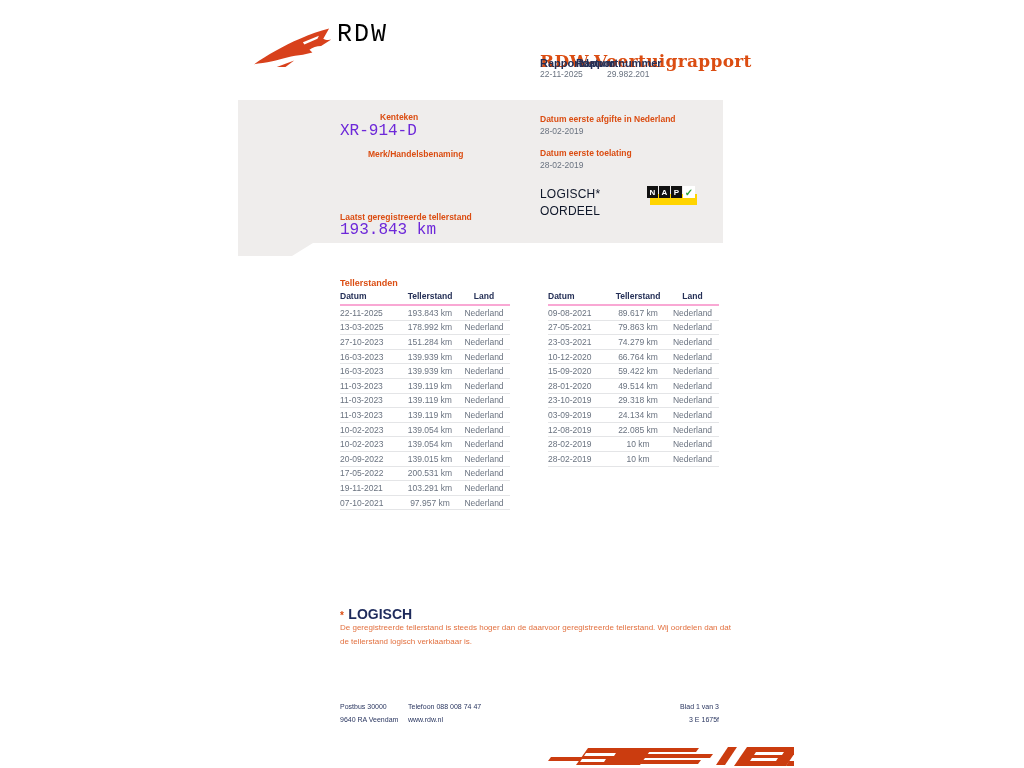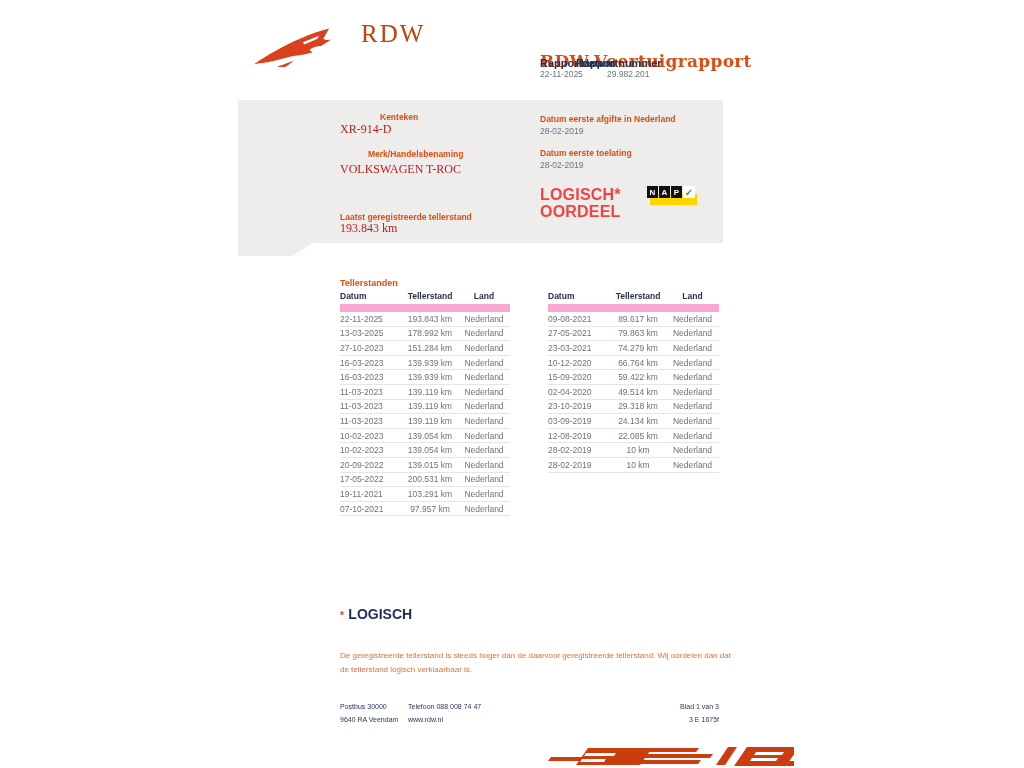--- a/index.html
+++ b/index.html
@@ -1,55 +1,55 @@
 <!DOCTYPE html>
 <html><head>
 <meta charset="utf-8">
 <style>
   * { margin:0; padding:0; box-sizing:border-box; }
   html,body { width:1024px; height:768px; background:#ffffff; }
   body { font-family:"Liberation Sans", sans-serif; position:relative; overflow:hidden; }
   .abs { position:absolute; }
 
   
-  .brand-text { font-family:Liberation Serif, serif; font-size:25px; color:#c2410c; letter-spacing:2px;margin-left:24px; }
+  .brand-text { font-family:Liberation Mono, monospace; font-size:25px; color:#000000; letter-spacing:2px; }
   .doc-title { font-family:"DejaVu Serif", serif; font-size:17px; font-weight:bold; color:#DB4D12; letter-spacing:.3px; }
   .meta-label { font-size:11px; font-weight:bold; color:#242F56; }
   .meta-value { font-size:8.5px; color:#6A7380; }
 
   
   .sumbox { background:#EFEDEC; }
   .sumbox-tab { background:#EFEDEC; clip-path:polygon(0 0,100% 0,72% 100%,0 100%); }
   .f-label { font-size:8.5px; font-weight:bold; color:#DB4D12; }
-  .f-serif { font-family:Liberation Serif, serif; font-size:12px; color:#b91c1c; }
+  .f-serif { font-family:Liberation Mono, monospace; font-size:16px; color:#6d28d9; }
   .f-value { font-size:8.5px; color:#6A7380; }
-  .oordeel { font-size:16px; font-weight:bold; color:#ef4444; line-height:17px; letter-spacing:.2px; }
+  .oordeel { font-size:12px; font-weight:normal; color:#0f172a; line-height:17px; letter-spacing:.2px; }
 
   
   .nap { width:52px; height:22px; }
   .nap-yellow { position:absolute; left:3px; top:8px; width:47px; height:11px; background:#FFD400; }
   .nap-tiles { position:absolute; left:0; top:0; display:flex; }
   .nap-tile { width:11px; height:12px; background:#111111; color:#ffffff; font-size:8px; font-weight:bold;
               display:flex; align-items:center; justify-content:center; margin-right:1px; }
   .nap-check { width:12px; height:12px; background:#ffffff; color:#2FA63C; font-size:10px; font-weight:bold;
                display:flex; align-items:center; justify-content:center; }
 
   
   .section-title { font-size:9px; font-weight:bold; color:#DB4D12; }
   .vtable { width:171px; }
   .thead { display:grid; grid-template-columns:62px 56px 1fr; font-size:8.5px; font-weight:bold;
-           color:#242F56; padding-bottom:3px; border-bottom:8px solid #f9a8d4; }
+           color:#242F56; padding-bottom:3px; border-bottom:2px solid #f9a8d4; }
   .trow  { display:grid; grid-template-columns:62px 56px 1fr; font-size:8.5px; color:#6A7380;
            height:14.6px; align-items:center; border-bottom:1px solid #E4E5E7; }
   .c1, .c2, .thead .h1, .thead .h2 { text-align:center; }
 
   
   .fn-head { font-size:14px; font-weight:bold; color:#1E2B5C; }
   .fn-star { color:#DB4D12; font-weight:bold; font-size:10px; }
-  .fn-text { font-size:8px; color:#E2703F; line-height:13.5px; width:398px;margin-top:28px; }
+  .fn-text { font-size:8px; color:#E2703F; line-height:13.5px; width:398px; }
 
   
   .foot { font-size:7px; color:#2A3660; }
   .t-right { text-align:right; }
 </style>
 </head>
 <body>
 
 <div class="abs" style="left:0;top:0;width:1024px;height:768px;">
 
@@ -66,21 +66,20 @@
   <div class="abs meta-value" style="left:540px;top:69px;">22-11-2025</div>
   <div class="abs meta-value" style="left:607px;top:69px;">29.982.201</div>
 
   <div class="abs sumbox" style="left:238px;top:100px;width:485px;height:143px;"></div>
   <div class="abs sumbox-tab" style="left:238px;top:243px;width:75px;height:13px;"></div>
 
   <div class="abs f-label" style="left:340px;top:112px;padding-left:40px;">Kenteken</div>
   <div class="abs f-serif" style="left:340px;top:122px;">XR-914-D</div>
 
   <div class="abs f-label" style="left:340px;top:149px;padding-left:28px;">Merk/Handelsbenaming</div>
-  <div class="abs f-serif" style="left:340px;top:159px;width:150px;line-height:21px;">VOLKSWAGEN T-ROC</div>
 
   <div class="abs f-label" style="left:340px;top:212px;">Laatst geregistreerde tellerstand</div>
   <div class="abs f-serif" style="left:340px;top:221px;">193.843 km</div>
 
   <div class="abs f-label" style="left:540px;top:114px;">Datum eerste afgifte in Nederland</div>
   <div class="abs f-value" style="left:540px;top:126px;">28-02-2019</div>
 
   <div class="abs f-label" style="left:540px;top:148px;">Datum eerste toelating</div>
   <div class="abs f-value" style="left:540px;top:160px;">28-02-2019</div>
 
@@ -207,21 +206,21 @@
           <span class="c0">10-12-2020</span>
           <span class="c1">66.764 km</span>
           <span class="c2">Nederland</span>
         </div>
         <div class="trow">
           <span class="c0">15-09-2020</span>
           <span class="c1">59.422 km</span>
           <span class="c2">Nederland</span>
         </div>
         <div class="trow">
-          <span class="c0">02-04-2020</span>
+          <span class="c0">28-01-2020</span>
           <span class="c1">49.514 km</span>
           <span class="c2">Nederland</span>
         </div>
         <div class="trow">
           <span class="c0">23-10-2019</span>
           <span class="c1">29.318 km</span>
           <span class="c2">Nederland</span>
         </div>
         <div class="trow">
           <span class="c0">03-09-2019</span>

